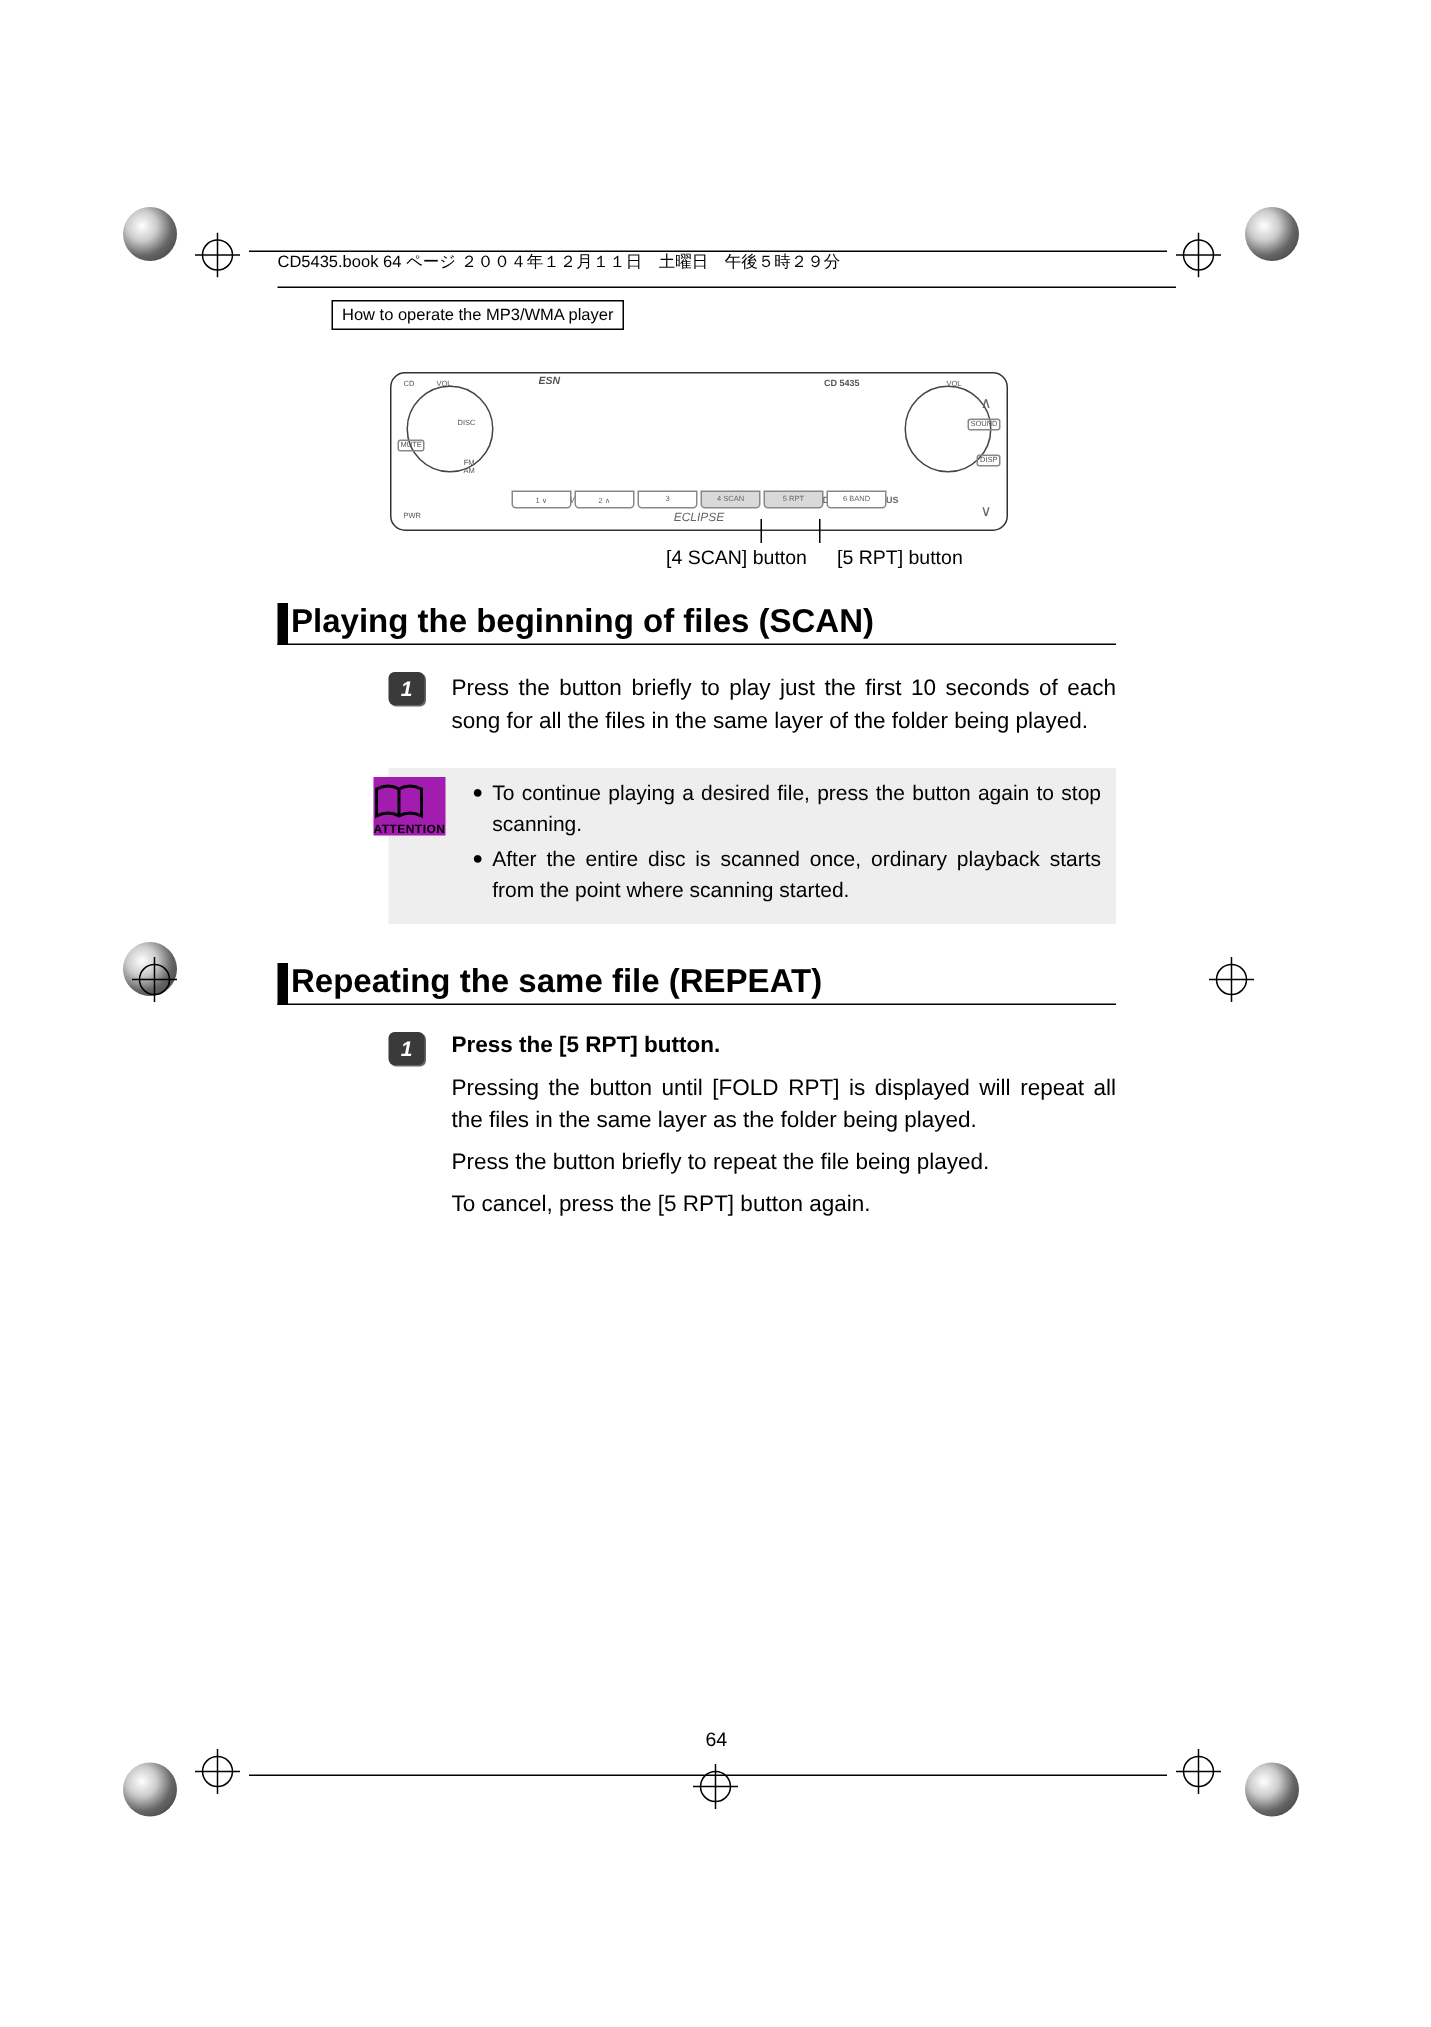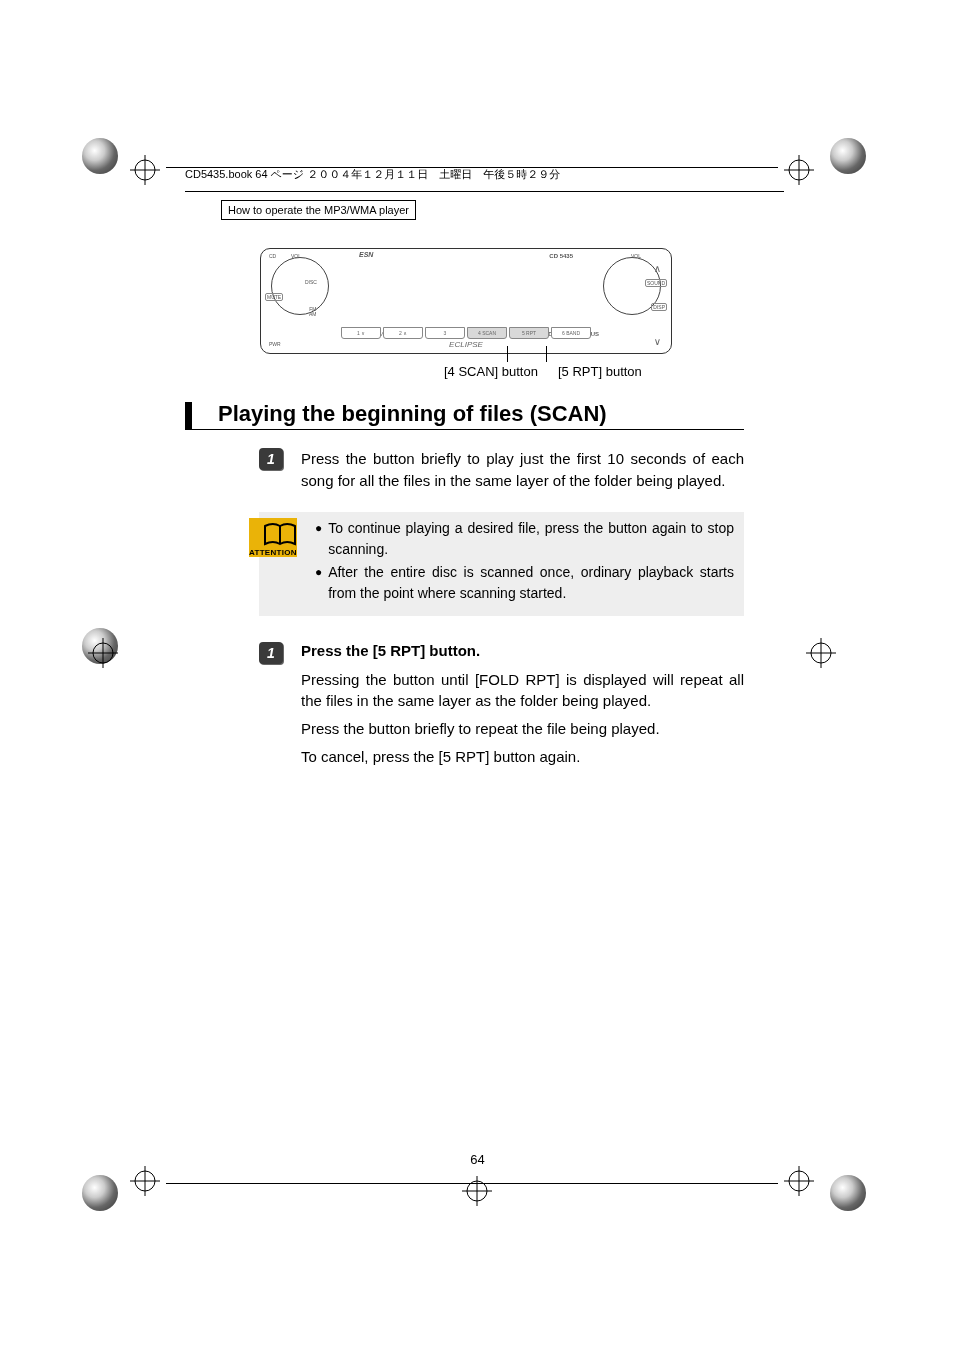--- a/index.html
+++ b/index.html
@@ -140,21 +140,21 @@
   }
   .callouts .line-b {
     position:absolute; left:286px; top:-10px; width:1px; height:16px; background:#000;
   }
   .callouts .lbl-a { position:absolute; left:169px; top:8px; font-size:13px;margin-left:15px;}
   .callouts .lbl-b { position:absolute; left:274px; top:8px; font-size:13px;padding-left:24px;}
 
   .heading {
     position: relative;
     margin: 0 0 18px 0;
-    padding-left: 26px;
+    padding-left: 2px;
     border-left: 7px solid #000;
     border-bottom: 1px solid #000;
     font-size: 22px;
     font-weight: bold;
     line-height: 1.05;
     padding-bottom: 4px;
   }
 
   .content {
     position: absolute;
@@ -189,23 +189,23 @@
     margin-left: 74px;
     margin-top: 14px;
     margin-bottom: 26px;
     display:flex; gap:18px;
     background:#eeeeee;
     padding: 6px 10px 10px 0;
     align-items:flex-start;
   }
   .attention-icon-wrap {
     flex: 0 0 42px;
-    display:flex; flex-direction:column; align-items:flex-end;
+    display:flex; flex-direction:column; align-items:flex-start;
     color:#000;
-    background:#eab308;
+    background:#a21caf;
     margin-left:-10px;
     padding-top:4px;
   }
   .attention-icon {
     width: 34px; height: 26px;
     display:flex; align-items:flex-end; justify-content:center;
   }
   .attention-label {
     font-size: 8px; font-weight: bold; letter-spacing:0.3px;
   }
@@ -358,20 +358,21 @@
         <span class="dot">●</span>
         <span>To continue playing a desired file, press the button again to stop scanning.</span>
       </div>
       <div class="item">
         <span class="dot">●</span>
         <span>After the entire disc is scanned once, ordinary playback starts from the point where scanning started.</span>
       </div>
     </div>
   </div>
 
+  <h2 class="heading">Repeating the same file (REPEAT)</h2>
 
   <div class="step-row">
     <div class="step-badge">1</div>
     <div class="step-body">
       <div class="step-title">Press the [5 RPT] button.</div>
       <div class="step-para">Pressing the button until [FOLD RPT] is displayed will repeat all the files in the same layer as the folder being played.</div>
       <div class="step-para">Press the button briefly to repeat the file being played.</div>
       <div class="step-para">To cancel, press the [5 RPT] button again.</div>
     </div>
   </div>

